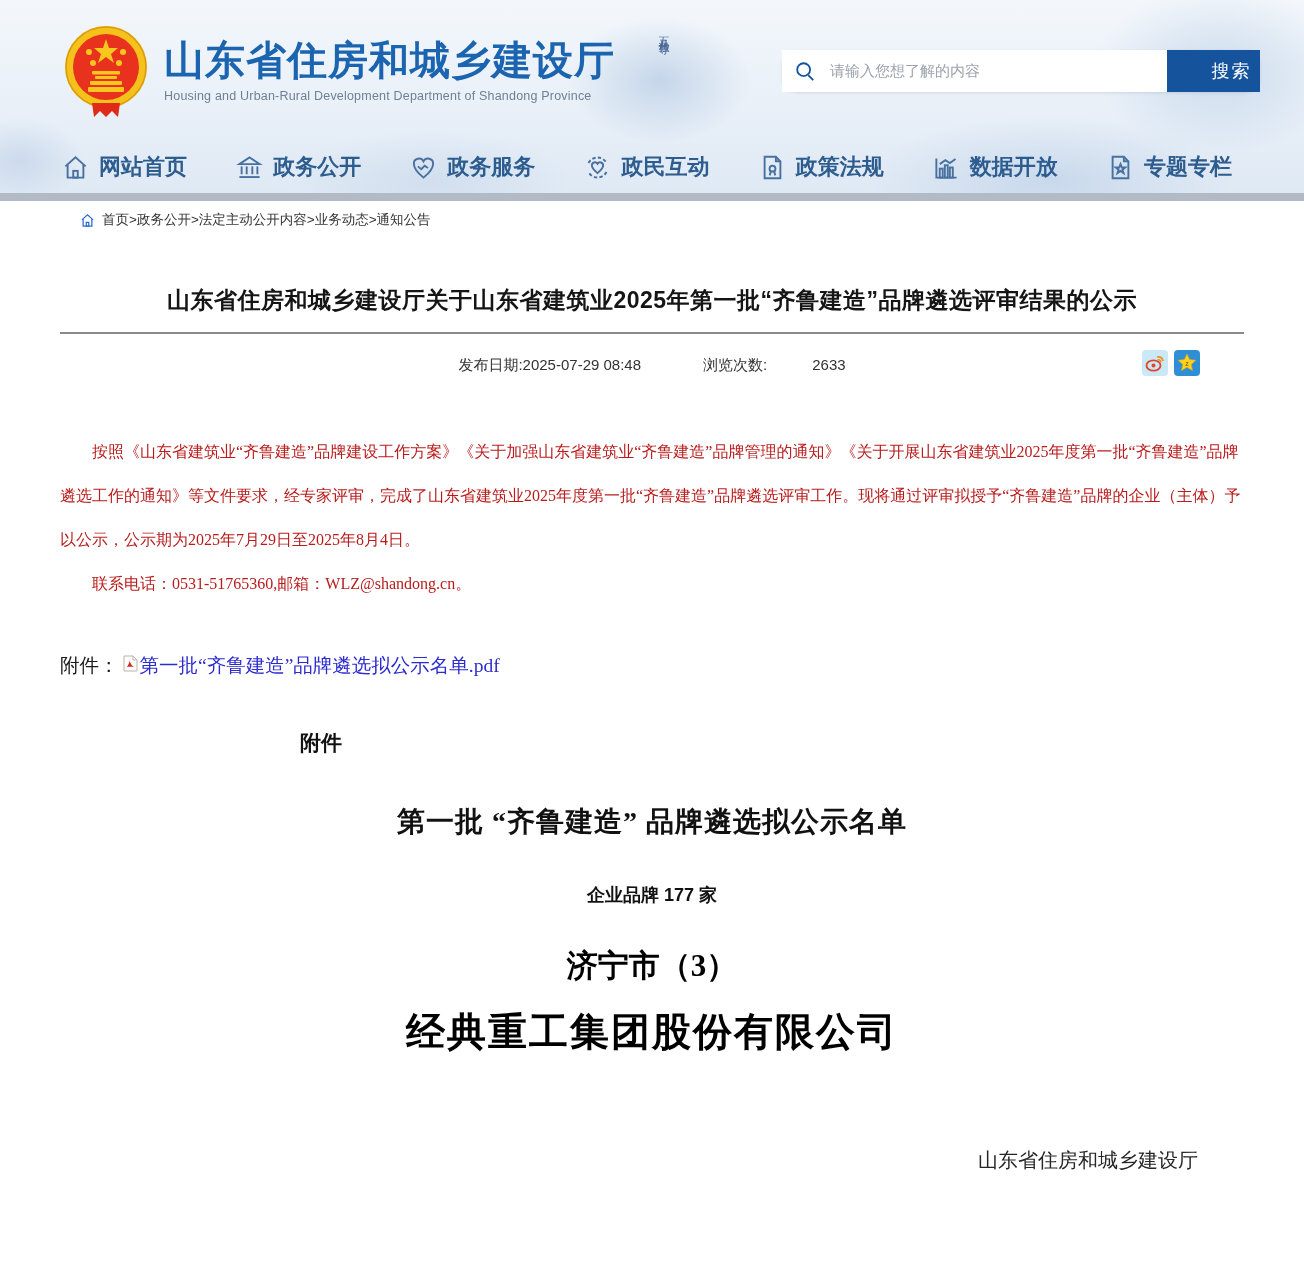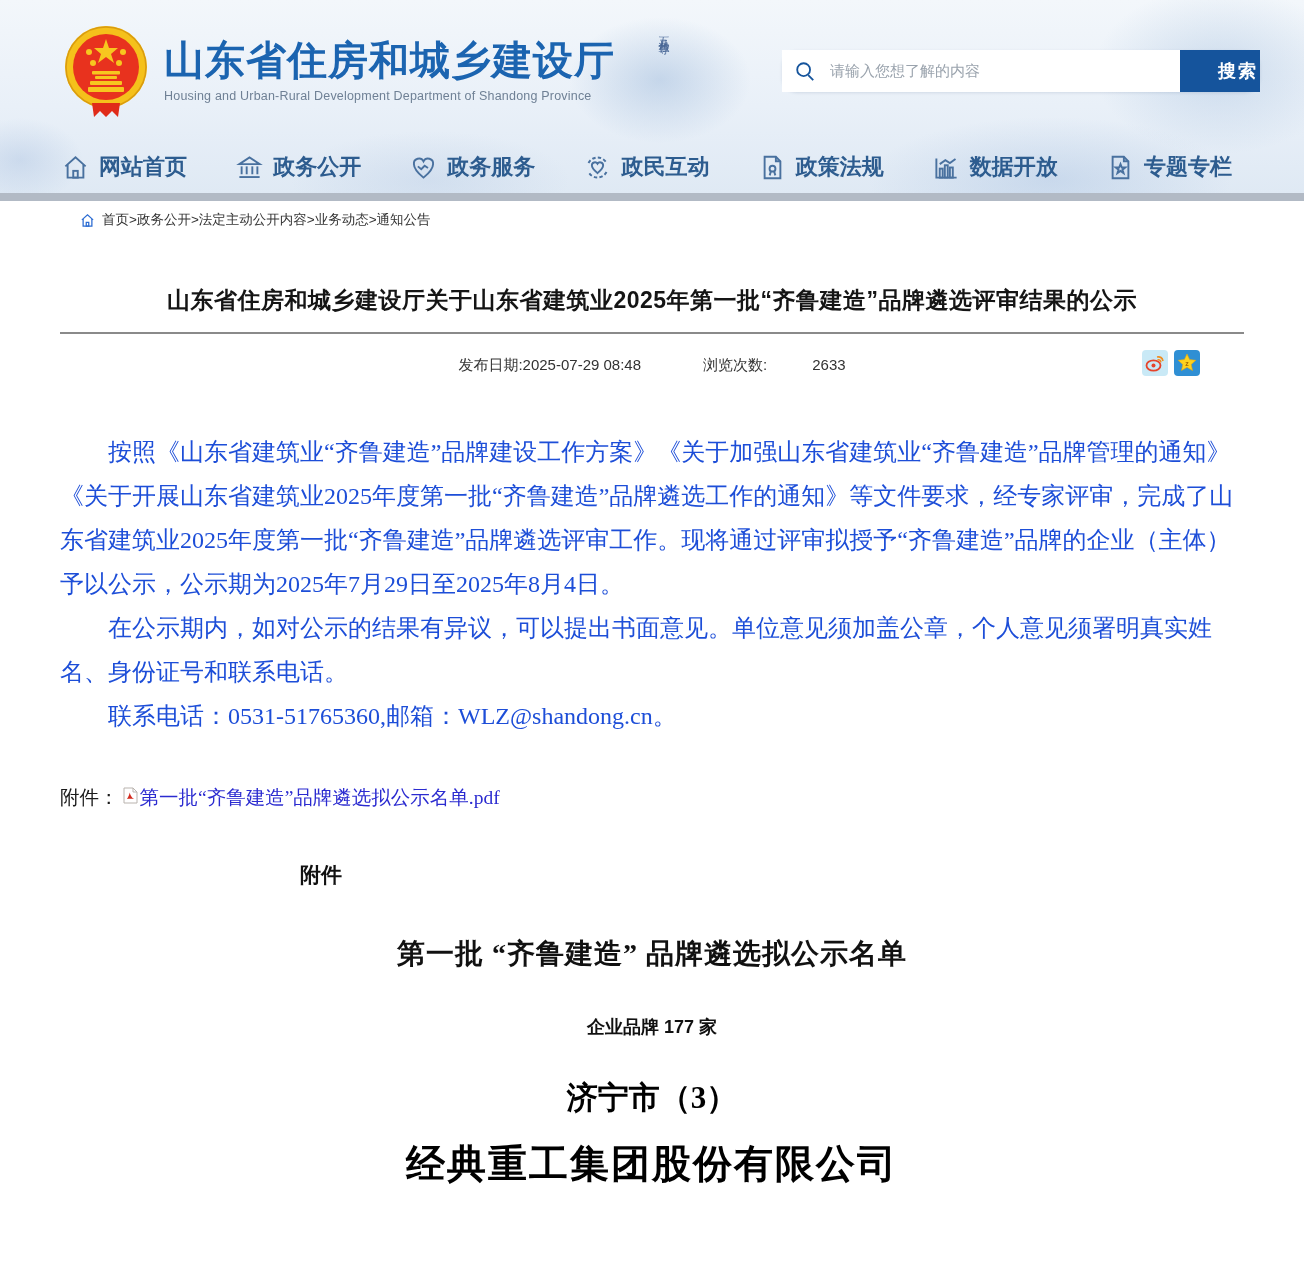--- a/index.html
+++ b/index.html
@@ -30,38 +30,38 @@
   .header-row { position:relative; display:flex; align-items:center; height:141px; padding:0 44px 0 62px; z-index:1; }
   .emblem { width:88px; height:92px; flex:0 0 auto; }
   .brand { margin-left:14px; }
   .site-title { font-size:40px; font-weight:bold; color:#1b64b0; letter-spacing:1px; line-height:1.1; }
   .site-subtitle { font-size:12.5px; color:#6f8095; margin-top:7px; letter-spacing:.2px; }
   .search-box { margin-left:auto; display:flex; width:478px; height:42px; box-shadow:0 1px 3px rgba(60,90,130,.15);border-radius:15px; }
   .search-input-wrap { flex:1; background:#ffffff; display:flex; align-items:center; padding:0 12px; }
   .search-input-wrap svg { flex:0 0 auto; }
   .search-input { border:none; outline:none; flex:1; margin-left:14px; font-size:15px; color:#333; background:transparent; }
   .search-input::placeholder { color:#9aa3ad; }
-  .search-btn { width:80px; border:none; background:#15549c; color:#fff; font-size:18px; font-weight:bold; cursor:pointer; letter-spacing:2px;padding-left:36px; }
+  .search-btn { width:93px; border:none; background:#15549c; color:#fff; font-size:18px; font-weight:normal; cursor:pointer; letter-spacing:2px;padding-left:36px; }
   
   .nav-row { position:relative; display:flex; align-items:center; height:52px; padding:0 72px 0 62px; justify-content:space-between; z-index:1; }
   .nav-item { display:flex; align-items:center; gap:10px; color:#2d5c8f; font-size:22px; font-weight:bold; cursor:pointer; }
   .nav-item svg { width:27px; height:27px; stroke:#49719f; }
   .gray-band { height:8px; background:#b2bac5; }
   
   .breadcrumb { height:38px; display:flex; align-items:center; padding-left:80px; font-size:13.5px; color:#333; background:#fff; }
   .breadcrumb svg { margin-right:7px; }
   
   .article { padding:0 60px; background:#fff; }
   .article-title { margin-top:46px; text-align:center; font-size:23px; font-weight:bold; color:#151515; letter-spacing:.5px; }
   .title-rule { margin-top:16px; border:none; border-top:2px solid #8a8a8a; }
   .meta-row { position:relative; margin-top:16px; height:30px; display:flex; justify-content:center; align-items:center; gap:62px; font-size:15px; color:#333; }
   .meta-views { display:flex; gap:45px;justify-content:center; }
   .share-icons { position:absolute; right:44px; top:0; display:flex; gap:6px; }
   .share-icons span { display:inline-block; cursor:pointer; }
-  .body-text { margin-top:50px; font-family:"Liberation Serif","DejaVu Serif",serif; font-size:24px; color:#1d4ed8; line-height:44px; }
+  .body-text { margin-top:50px; font-family:"Liberation Serif","DejaVu Serif",serif; font-size:16px; color:#b91c1c; line-height:44px; }
   .body-text p { text-indent:2em; }
   .attach-line { margin-top:46px; font-family:"Liberation Serif","DejaVu Serif",serif; font-size:19.5px; color:#1a1a1a; display:flex; align-items:center; }
   .attach-line .pdf-ic { margin:0 2px 0 4px; }
   .attach-link { color:#2b2bd0; text-decoration:none; cursor:pointer; }
   
   .preview { margin-top:50px; }
   .pv-heading { margin-left:240px; font-size:21px; font-weight:bold; color:#111; }
   .pv-doc-title { margin-top:46px; text-align:center; font-family:"Liberation Serif","DejaVu Serif",serif; font-size:28px; font-weight:bold; color:#111; letter-spacing:1px; }
   .pv-subtitle { margin-top:42px; text-align:center; font-size:18px; color:#111; font-weight:bold; font-family:"Liberation Sans","DejaVu Sans",sans-serif; }
   .pv-city { margin-top:38px; text-align:center; font-family:"Liberation Serif","DejaVu Serif",serif; font-size:31px; font-weight:bold; color:#000; }
@@ -208,21 +208,20 @@
             <rect x="0" y="0" width="26" height="26" rx="4" fill="#2f8fd4"></rect>
             <polygon points="13,4 15.6,9.6 21.8,10.3 17.2,14.4 18.5,20.5 13,17.3 7.5,20.5 8.8,14.4 4.2,10.3 10.4,9.6" fill="#ffd21e" stroke="#e8a70c" stroke-width="0.6"></polygon>
             <text x="13" y="15.5" font-size="7" font-weight="bold" fill="#a86a00" text-anchor="middle">z</text>
           </svg>
       </span>
     </span>
   </div>
 
   <div class="body-text">
     <p>按照《山东省建筑业“齐鲁建造”品牌建设工作方案》《关于加强山东省建筑业“齐鲁建造”品牌管理的通知》《关于开展山东省建筑业2025年度第一批“齐鲁建造”品牌遴选工作的通知》等文件要求，经专家评审，完成了山东省建筑业2025年度第一批“齐鲁建造”品牌遴选评审工作。现将通过评审拟授予“齐鲁建造”品牌的企业（主体）予以公示，公示期为2025年7月29日至2025年8月4日。</p>
-    <p>在公示期内，如对公示的结果有异议，可以提出书面意见。单位意见须加盖公章，个人意见须署明真实姓名、身份证号和联系电话。</p>
     <p>联系电话：0531-51765360,邮箱：WLZ@shandong.cn。</p>
   </div>
 
   <div class="attach-line">
     <span>附件：</span>
     <span class="pdf-ic">
       <svg width="15" height="17" viewBox="0 0 15 17">
           <path d="M1 1 H10 L14 5 V16 H1 Z" fill="#fff" stroke="#b9b3ae" stroke-width="1"></path>
           <path d="M10 1 V5 H14" fill="none" stroke="#b9b3ae" stroke-width="1"></path>
           <path d="M4 12 C5.5 9.5 6.5 7 6.8 5.5 C7 7.5 8.5 10.5 11 12 C8.5 11.5 6 11.6 4 12 Z" fill="#d22b1e"></path>

